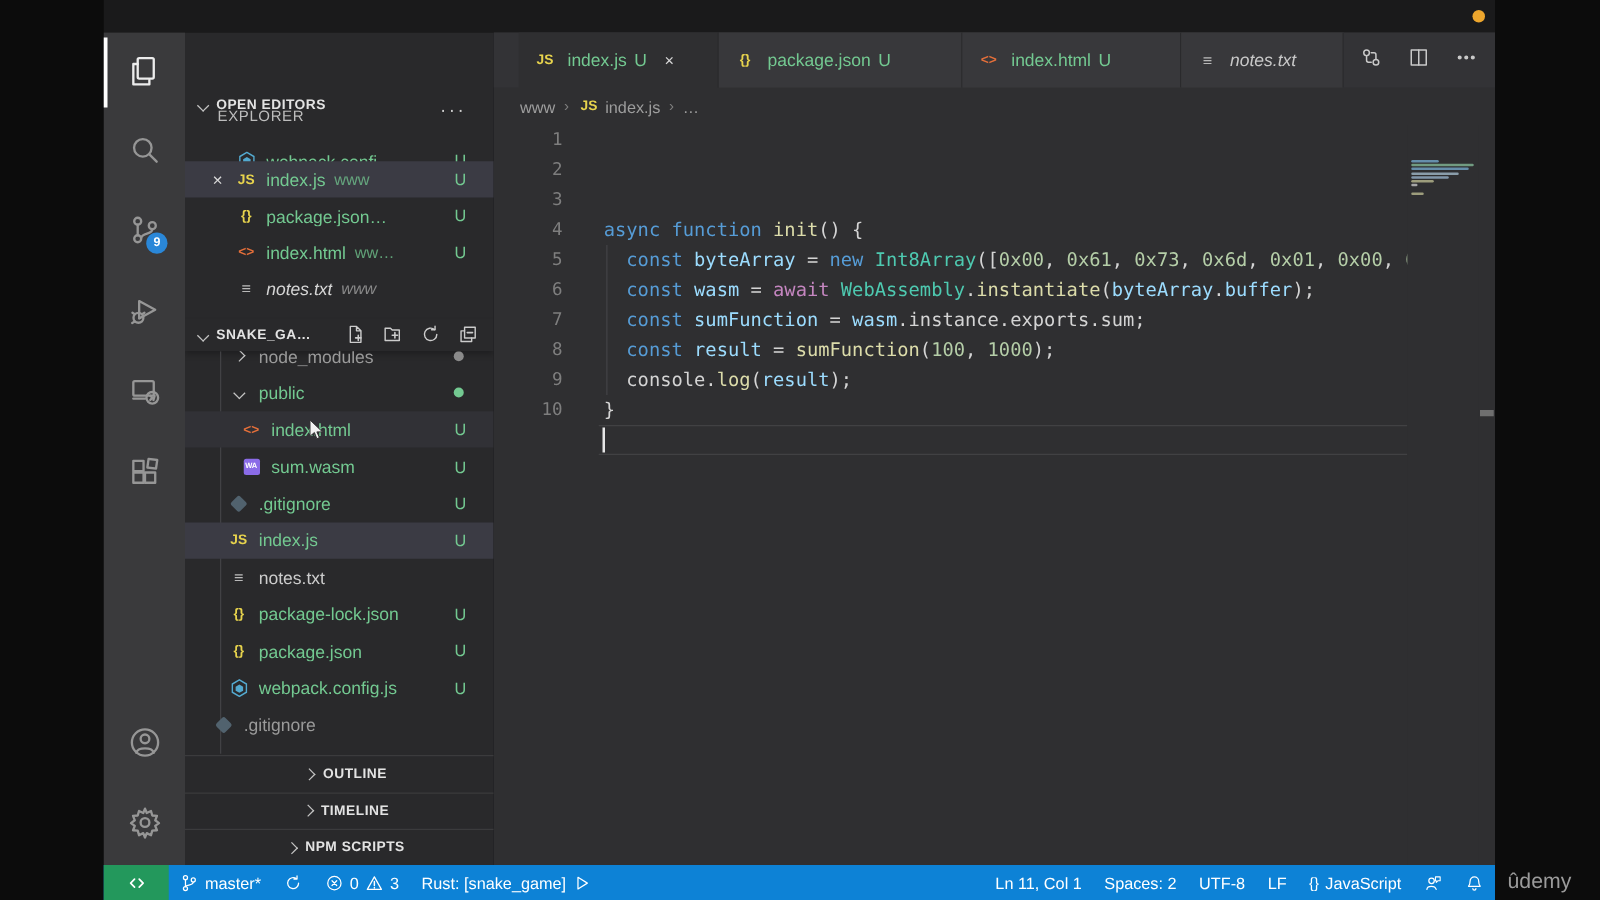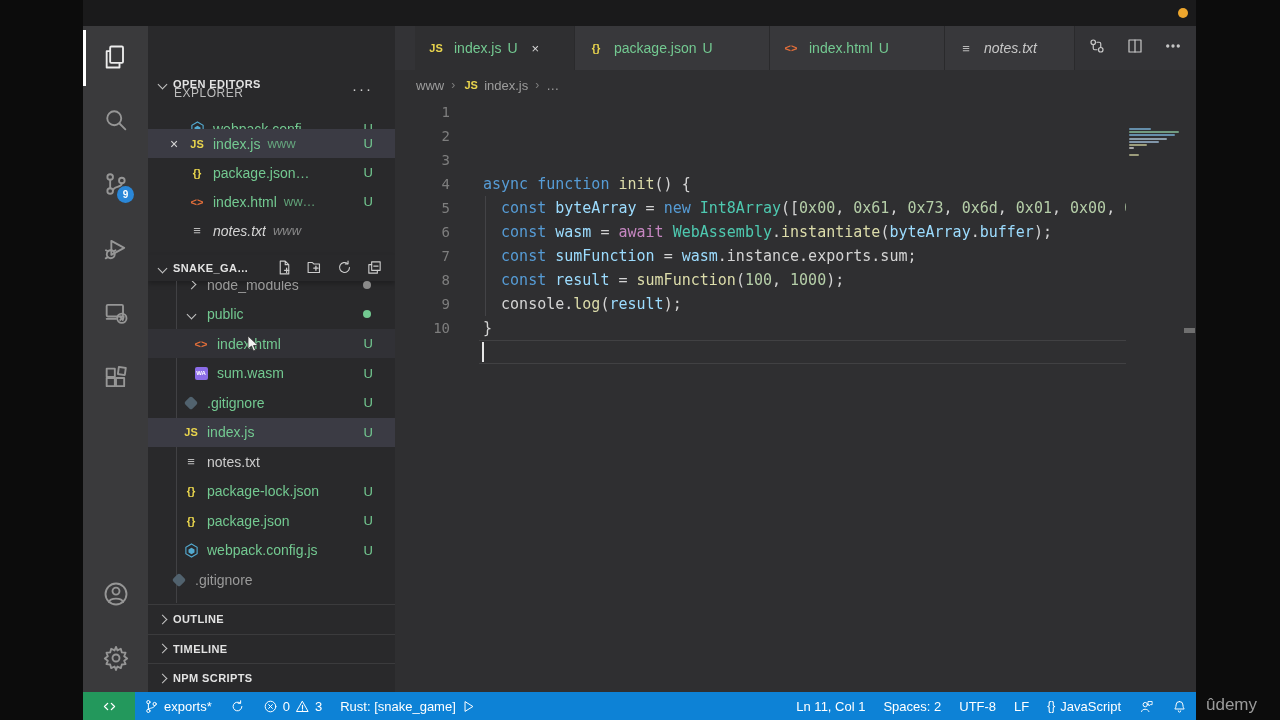--- a/index.html
+++ b/index.html
@@ -46,21 +46,21 @@
   .fi.html { color:#e46f3a; }
   .fi.txt { color:#b9b9b9; font-size:13px; }
   .fi.wasm span { background:#8b6ce8; color:#fff; font-size:6px; width:13px; height:13px; border-radius:2px;
     display:flex; align-items:center; justify-content:center; }
   .fi.gitignore span { width:10px; height:10px; background:#51626e; transform:rotate(45deg); border-radius:2px; display:block; }
   .fi svg { width:15px; height:15px; }
   .close-x { color:#d8d8d8; font-size:14px; width:16px; text-align:center; margin-right:4px; }
   #tree-guide { position:absolute; left:28px; width:1px; background:#414144; }
   .proj-actions { position:absolute; right:12px; top:4px; display:flex; gap:13px; color:#cccccc; }
   .proj-actions svg { width:17px; height:17px; }
-  .bottom-sect { border-top:1px solid #3b3b3d; }
+  .bottom-sect { border-top:1px solid #3b3b3d;justify-content:center; }
 
   
   #editor { left:395px; top:26px; width:801px; height:666px; background:#2f2f31; }
   #tabbar { position:absolute; left:0; top:0; width:801px; height:44px; background:#333336; display:flex; padding-left:20px; }
   .tab { height:44px; display:flex; align-items:center; padding:0 12px; background:#38383b;
     border-right:1px solid #2a2a2c; font-size:14px; color:#73c991; position:relative; }
   .tab.active { background:#2f2f31; }
   .tab .tab-label { margin:0 6px 0 2px; }
   .tab .dirty { margin-right:8px; }
   .tab .tx { color:#d8d8d8; font-size:13px; margin-left:6px; }
@@ -414,21 +414,21 @@
             <path d="M9 7 L4 12 L9 17 M15 7 L20 12 L15 17" stroke-width="2.2"></path>
           </svg>
         </div>
         <div class="sb-item">
           <svg viewBox="0 0 24 24" fill="none" stroke="currentColor" stroke-width="1.6" stroke-linecap="round" stroke-linejoin="round">
             <circle cx="7" cy="5" r="2.6"></circle>
             <circle cx="7" cy="19" r="2.6"></circle>
             <circle cx="17" cy="8" r="2.6"></circle>
             <path d="M7 7.6 V16.4 M17 10.6 c0 5 -9 3 -10 6"></path>
           </svg>
-          <span>exports*</span>
+          <span>master*</span>
         </div>
         <div class="sb-item">
           <svg viewBox="0 0 24 24" fill="none" stroke="currentColor" stroke-width="1.6" stroke-linecap="round" stroke-linejoin="round">
             <path d="M19 12 a7 7 0 1 1 -2.5-5.4 M17 2.8 v4 h-4"></path>
           </svg>
         </div>
         <div class="sb-item">
           <svg viewBox="0 0 24 24" fill="none" stroke="currentColor" stroke-width="1.6" stroke-linecap="round" stroke-linejoin="round">
             <circle cx="12" cy="12" r="8.5"></circle>
             <path d="M9 9 l6 6 M15 9 l-6 6"></path>

